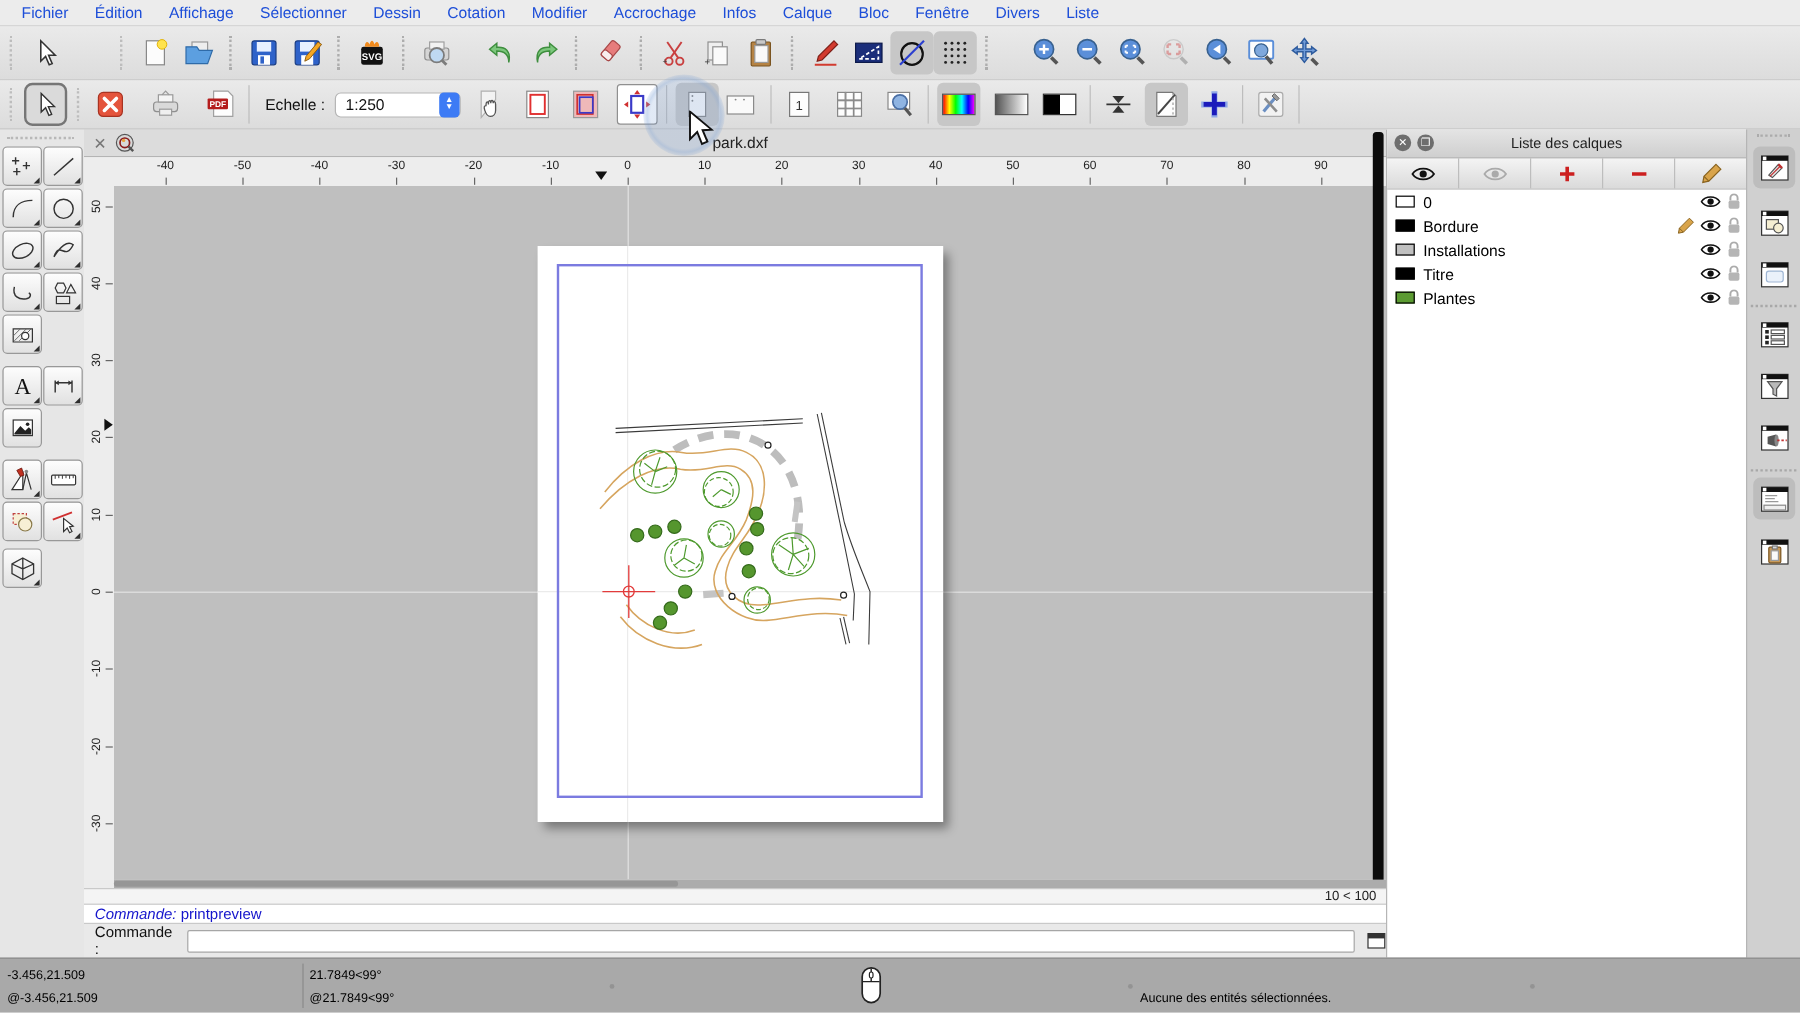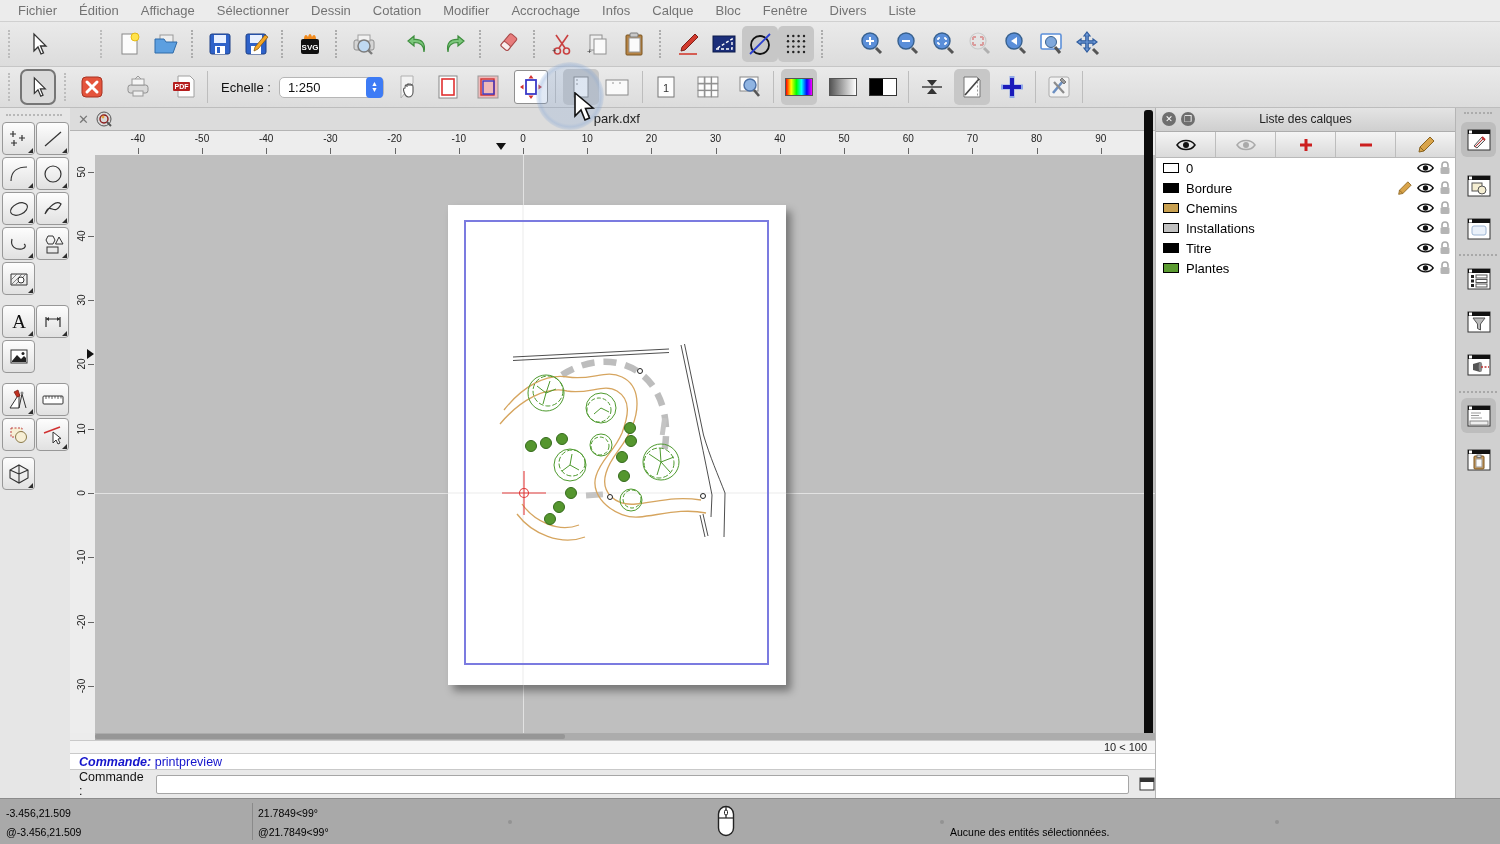--- a/index.html
+++ b/index.html
@@ -1,21 +1,21 @@
 <!DOCTYPE html>
 <html><head>
 <meta charset="utf-8">
 <style>
   html,body{margin:0;padding:0;}
   body{font-family:"Liberation Sans",sans-serif;background:#ECECEC;-webkit-font-smoothing:antialiased;}
   #app{position:relative;width:1500px;height:844px;background:#ECECEC;overflow:hidden;}
 
   
   #menubar{position:absolute;left:0;top:0;width:1500px;height:22px;background:#ECECEC;border-bottom:1px solid #D0D0D0;display:flex;align-items:center;padding-left:7px;box-sizing:border-box;}
-  .menu-item{font-size:13px;color:#737373;padding:0 11px;white-space:nowrap;}
+  .menu-item{font-size:13px;color:#1d4ed8;padding:0 11px;white-space:nowrap;}
 
   
   .toolbar{position:absolute;left:0;width:1500px;box-sizing:border-box;background:linear-gradient(#EAEAEA,#DCDCDC);display:flex;align-items:center;}
   #toolbar1{top:22px;height:45px;border-bottom:1px solid #C6C6C6;}
   #toolbar2{top:67px;height:41px;border-bottom:1px solid #BDBDBD;}
   .btn{display:inline-flex;align-items:center;justify-content:center;width:36px;height:36px;border-radius:5px;flex:none;}
   .btn.small{width:32px;height:32px;}
   .btn.pressed{background:#C7C7C7;}
   .btn.sel2{background:#DADADA;border:2px solid #767676;border-radius:7px;box-sizing:border-box;}
   .sepd{flex:none;width:2px;height:28px;border-left:2px dotted #ADADAD;margin:0 7px;}
@@ -46,21 +46,21 @@
   .axis-h{position:absolute;left:0;right:0;height:1px;background:rgba(255,255,255,0.55);}
   #paper{position:absolute;left:353px;top:50px;width:338px;height:480px;background:#fff;box-shadow:5px 6px 8px rgba(0,0,0,0.38);}
   #margin-rect{position:absolute;left:16px;top:15px;width:305px;height:445px;border:2px solid #7B7BE0;box-sizing:border-box;}
 
   #blackbar{position:absolute;left:1144px;top:110px;width:9px;height:632px;background:#0C0C0C;border-radius:3px;}
 
   #hscroll{position:absolute;left:95px;top:733px;width:1060px;height:7px;background:#ACACAC;}
   #hscroll .thumb{position:absolute;left:0;top:1px;width:470px;height:5px;background:#969696;border-radius:2px;}
   #gridstrip{position:absolute;left:70px;top:740px;width:1085px;height:13px;background:#F4F4F4;border-top:1px solid #C9C9C9;box-sizing:border-box;font-size:11px;color:#222;text-align:right;line-height:13px;padding-right:8px;}
   #history{position:absolute;left:70px;top:753px;width:1085px;height:17px;background:#FFFFFF;border-top:1px solid #C9C9C9;border-bottom:1px solid #C9C9C9;box-sizing:border-box;font-size:12.5px;line-height:16px;color:#1515CC;padding-left:9px;}
-  #history .lbl{font-style:italic;font-weight:bold;}
+  #history .lbl{font-style:italic;}
   #cmdrow{position:absolute;left:70px;top:770px;width:1085px;height:28px;background:#E9E9E9;display:flex;align-items:center;box-sizing:border-box;padding-left:9px;}
   #cmdrow .lbl{font-size:12.5px;color:#111;margin-right:6px;}
   #cmd-input{width:965px;height:17px;background:#fff;border:1px solid #A6A6A6;border-radius:2px;font-size:12px;font-family:"Liberation Sans",sans-serif;padding:0 4px;}
   #cmd-toggle{margin-left:10px;}
 
   
   #statusbar{position:absolute;left:0;top:798px;width:1500px;height:46px;background:#A9A9A9;border-top:1px solid #8C8C8C;box-sizing:border-box;font-size:10.5px;color:#000;}
   .st{position:absolute;white-space:nowrap;}
   .stdot{position:absolute;width:4px;height:4px;border-radius:50%;background:#939393;}
   #stdiv{position:absolute;left:252px;top:4px;bottom:4px;width:1px;background:#8A8A8A;}
@@ -869,34 +869,20 @@
               <path d="M1 7 C5 1 15 1 19 7 C15 13 5 13 1 7 Z" fill="none" stroke="#111" stroke-width="1.6"></path>
               <circle cx="10" cy="7" r="3.1" fill="#111"></circle>
             </svg>
             <svg width="12" height="14" viewBox="0 0 12 14">
               <path d="M3 6 L3 4 A3 3 0 0 1 9 4 L9 6" fill="none" stroke="#ABABAB" stroke-width="1.6"></path>
               <rect x="1.5" y="6" width="9" height="7" rx="1.5" fill="#B5B5B5"></rect>
             </svg>
           </span>
         </div>
         <div class="lrow">
-          <span class="lswatch" style="background:#C8A050"></span>
-          <span class="lname">Chemins</span>
-          <span class="licons">
-            <svg width="17" height="12" viewBox="0 0 20 14">
-              <path d="M1 7 C5 1 15 1 19 7 C15 13 5 13 1 7 Z" fill="none" stroke="#111" stroke-width="1.6"></path>
-              <circle cx="10" cy="7" r="3.1" fill="#111"></circle>
-            </svg>
-            <svg width="12" height="14" viewBox="0 0 12 14">
-              <path d="M3 6 L3 4 A3 3 0 0 1 9 4 L9 6" fill="none" stroke="#ABABAB" stroke-width="1.6"></path>
-              <rect x="1.5" y="6" width="9" height="7" rx="1.5" fill="#B5B5B5"></rect>
-            </svg>
-          </span>
-        </div>
-        <div class="lrow">
           <span class="lswatch" style="background:#C0C0C0"></span>
           <span class="lname">Installations</span>
           <span class="licons">
             <svg width="17" height="12" viewBox="0 0 20 14">
               <path d="M1 7 C5 1 15 1 19 7 C15 13 5 13 1 7 Z" fill="none" stroke="#111" stroke-width="1.6"></path>
               <circle cx="10" cy="7" r="3.1" fill="#111"></circle>
             </svg>
             <svg width="12" height="14" viewBox="0 0 12 14">
               <path d="M3 6 L3 4 A3 3 0 0 1 9 4 L9 6" fill="none" stroke="#ABABAB" stroke-width="1.6"></path>
               <rect x="1.5" y="6" width="9" height="7" rx="1.5" fill="#B5B5B5"></rect>

